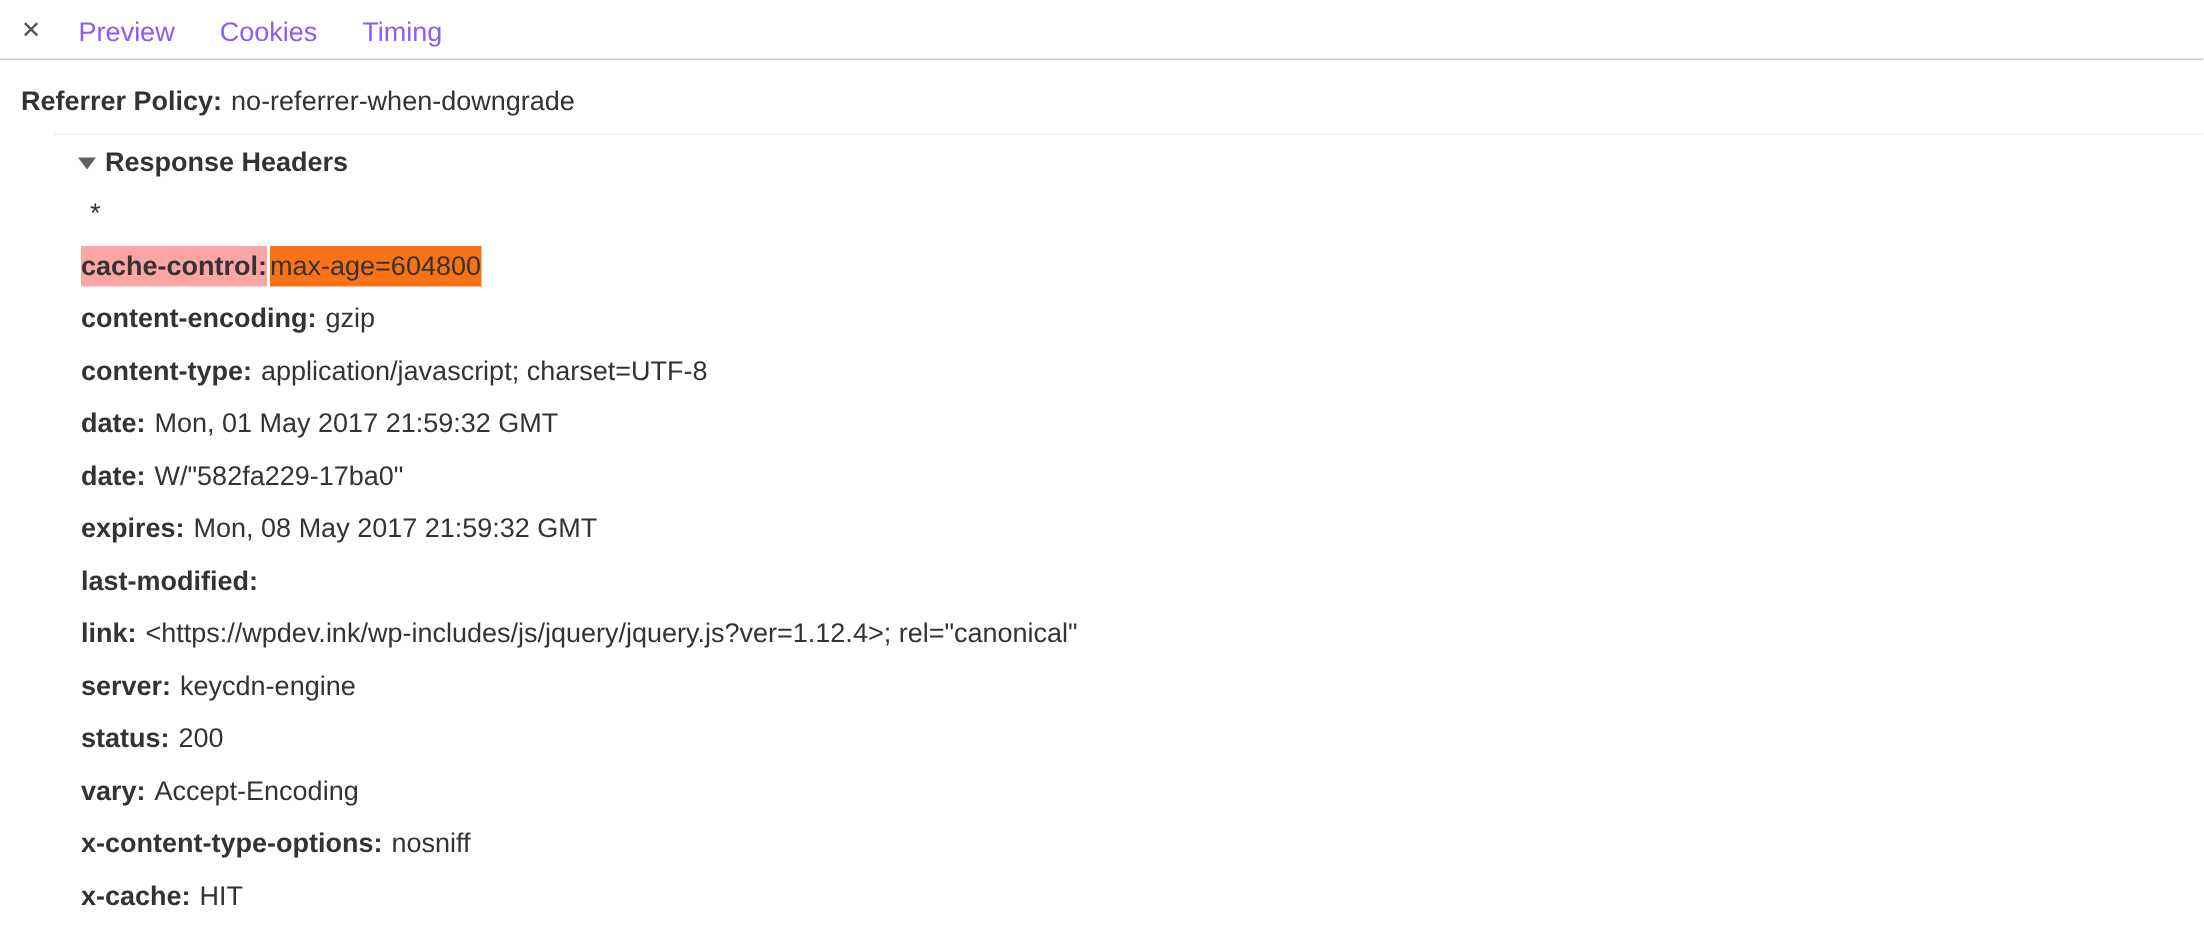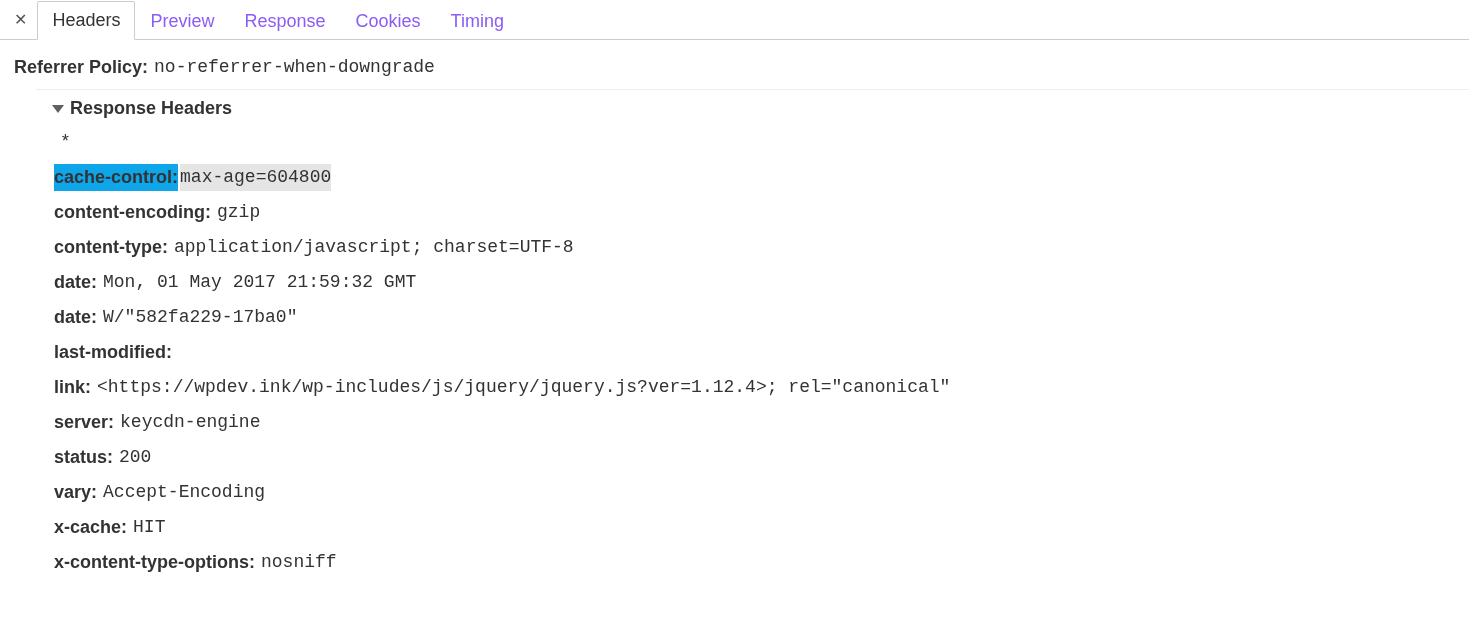--- a/index.html
+++ b/index.html
@@ -60,21 +60,21 @@
     display: flex;
     flex-wrap: wrap;
     align-items: flex-end;
   }
   .row .name {
     font-weight: 600;
     font-family: "Segoe UI", Tahoma, sans-serif;
     color: #333;
   }
   .row .value {
-    font-family: Liberation Mono, monospace;
+    font-family: Liberation Sans, sans-serif;
     color: #333;
     margin-left: 6px;
     white-space: pre;
   }
   .section-row {
     padding: 8px 0 8px 14px;
     border-bottom: 1px solid #eee;
   }
   .section-header {
     display: flex;
@@ -90,40 +90,38 @@
   .triangle {
     display: inline-block;
     width: 0;
     height: 0;
     border-left: 6px solid transparent;
     border-right: 6px solid transparent;
     border-top: 8px solid #606060;
     margin-right: 6px;
   }
   .highlight-name {
-    background: #0ea5e9;
+    background: #fca5a5;
     color: #fff;
   }
   .highlight-value {
-    background: #e5e5e5;
+    background: #f97316;
     color: #fff;
   }
   .highlighted-row {
     
   }
 </style>
 </head>
 <body>
 
 <div class="toolbar">
   <div class="close-icon">✕</div>
   <div class="tabs">
-    <div class="tab active">Headers</div>
     <div class="tab">Preview</div>
-    <div class="tab">Response</div>
     <div class="tab">Cookies</div>
     <div class="tab">Timing</div>
   </div>
 </div>
 
 <div class="content">
 
   <div class="row section-row" style="border-bottom:none;">
     <span class="name">Referrer Policy:</span>
     <span class="value">no-referrer-when-downgrade</span>
@@ -156,20 +154,24 @@
   <div class="row">
     <span class="name">date:</span>
     <span class="value">Mon, 01 May 2017 21:59:32 GMT</span>
   </div>
 
   <div class="row">
     <span class="name">date:</span>
     <span class="value">W/"582fa229-17ba0"</span>
   </div>
 
+  <div class="row">
+    <span class="name">expires:</span>
+    <span class="value">Mon, 08 May 2017 21:59:32 GMT</span>
+  </div>
 
   <div class="row">
     <span class="name">last-modified:</span>
   </div>
 
   <div class="row">
     <span class="name">link:</span>
     <span class="value">&lt;https://wpdev.ink/wp-includes/js/jquery/jquery.js?ver=1.12.4&gt;; rel="canonical"</span>
   </div>
 
@@ -182,22 +184,22 @@
     <span class="name">status:</span>
     <span class="value">200</span>
   </div>
 
   <div class="row">
     <span class="name">vary:</span>
     <span class="value">Accept-Encoding</span>
   </div>
 
   <div class="row">
+    <span class="name">x-content-type-options:</span>
+    <span class="value">nosniff</span>
+  </div>
+
+  <div class="row">
     <span class="name">x-cache:</span>
     <span class="value">HIT</span>
   </div>
 
-  <div class="row">
-    <span class="name">x-content-type-options:</span>
-    <span class="value">nosniff</span>
-  </div>
-
 </div>
 
 </body></html>

